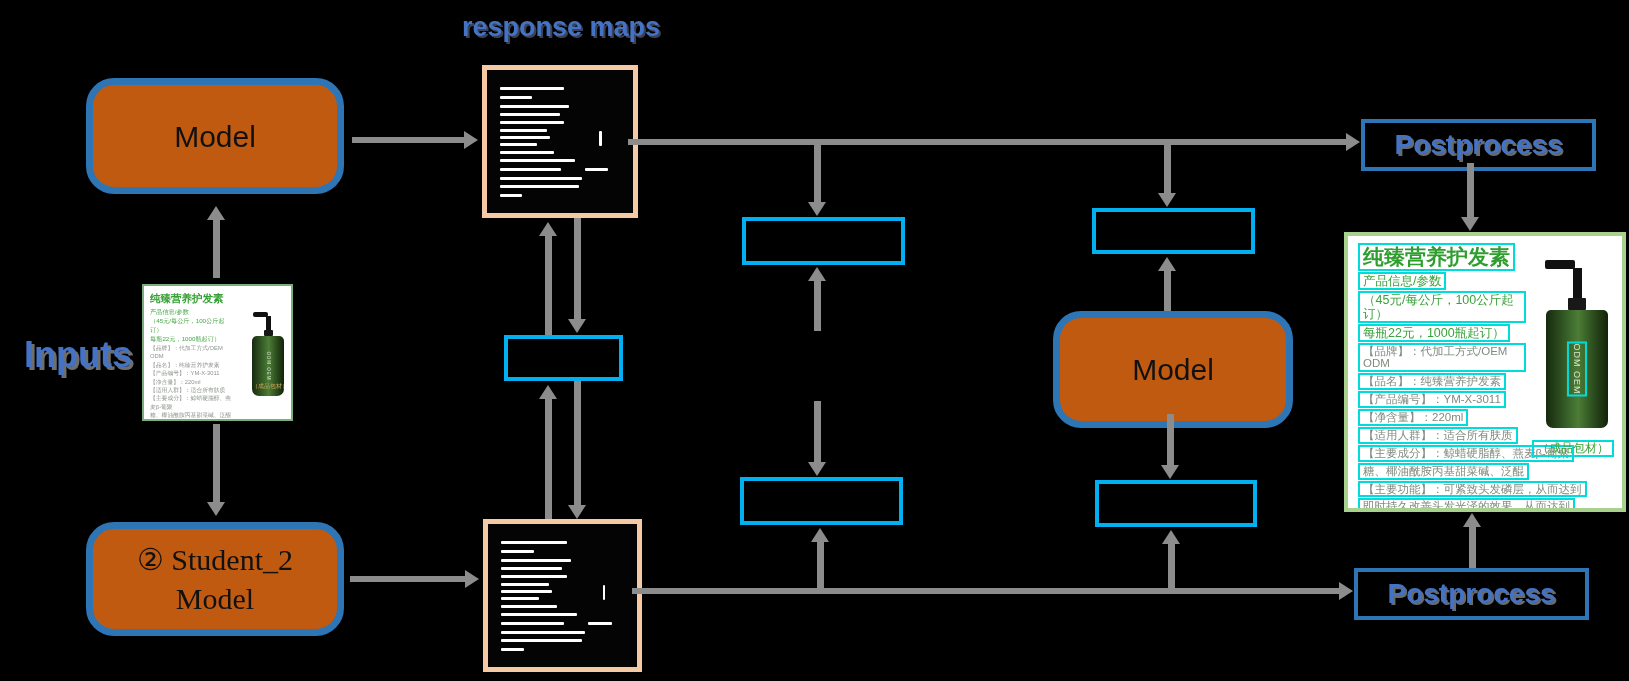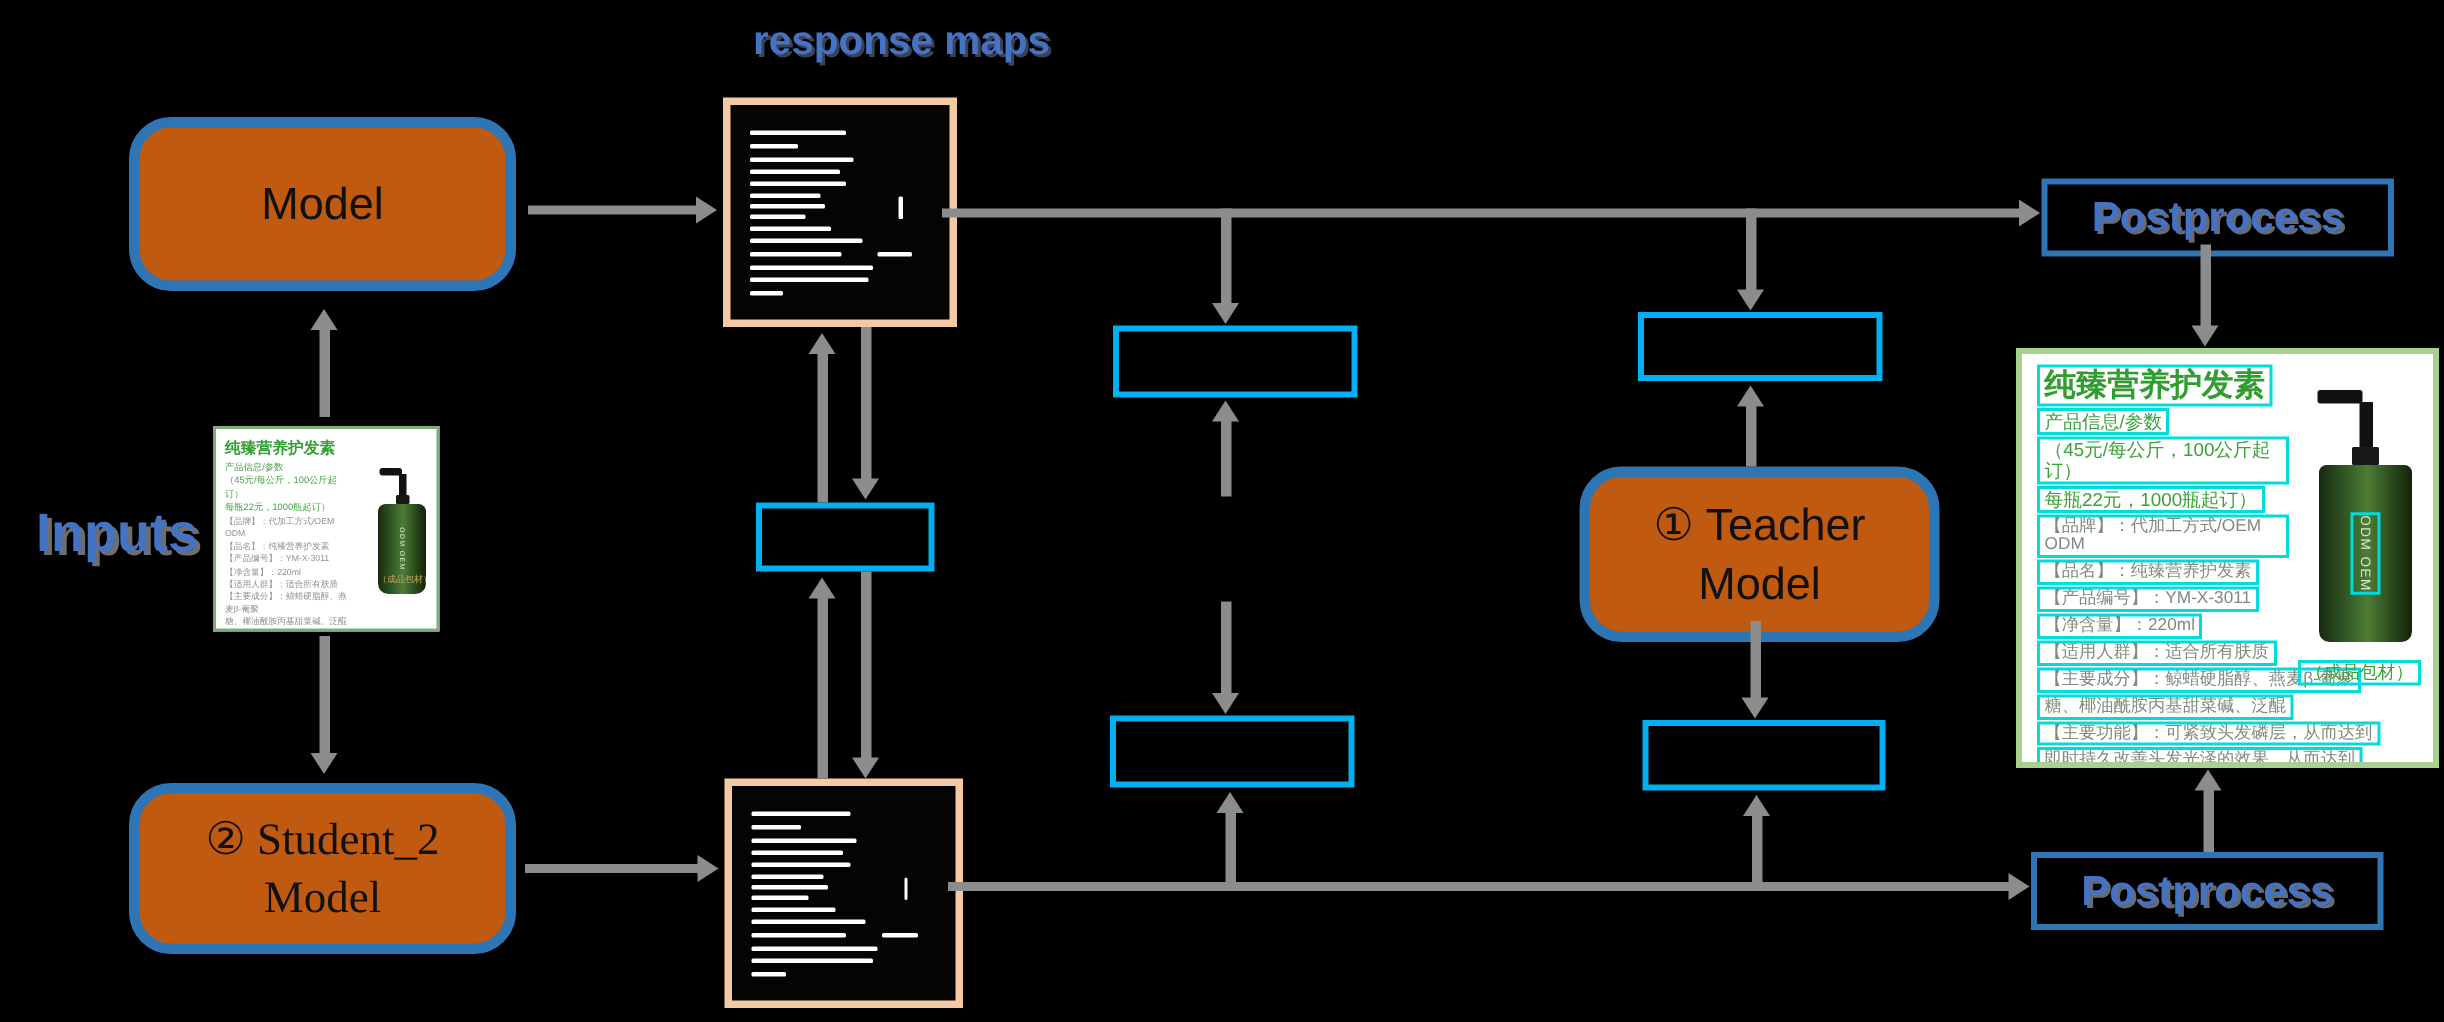--- a/index.html
+++ b/index.html
@@ -1,21 +1,21 @@
 <!DOCTYPE html>
 <html><head>
 <meta charset="utf-8">
 <style>
   html,body{margin:0;padding:0;background:#000;}
   .canvas{position:relative;width:1629px;height:681px;background:#000;overflow:hidden;
           font-family:"Liberation Sans","DejaVu Sans",sans-serif;}
 
   
   .big-label{position:absolute;font-weight:bold;color:var(--accent,#4472c4);}
-  .resp-title{left:462px;top:12px;font-size:27px;text-shadow:2px 2px 0 #3c4254;margin-left:40px;}
+  .resp-title{left:462px;top:12px;font-size:27px;text-shadow:2px 2px 0 #3c4254;}
   .inputs-label{left:24px;top:334px;font-size:36px;text-shadow:3px 3px 0 #6e6e6e;text-align:right;}
 
   
   .node{position:absolute;background:var(--node-fill,#c05a11);border:7px solid var(--node-border,#2e75b6);
         border-radius:28px;display:flex;flex-direction:column;align-items:center;justify-content:center;
         color:#111;font-size:30px;line-height:1.3;text-align:center;}
 
   
   .cyanbox{position:absolute;border:4px solid var(--cyan,#00b0f0);background:transparent;}
 
@@ -91,21 +91,20 @@
   <div class="big-label inputs-label">Inputs</div>
 
   <div class="node" style="left:86px;top:78px;width:244px;height:102px;">
     <div>Model</div>
   </div>
   <div class="node" style="left:86px;top:522px;width:244px;height:100px;font-family:Liberation Serif, serif;">
     <div>② Student_2</div>
     <div>Model</div>
   </div>
   <div class="node" style="left:1053px;top:311px;width:226px;height:103px;">
-    <div>① Teacher</div>
     <div>Model</div>
   </div>
 
 
   <div class="post" style="left:1361px;top:119px;">
     <span>Postprocess</span>
   </div>
   <div class="post" style="left:1354px;top:568px;">
     <span>Postprocess</span>
   </div>

